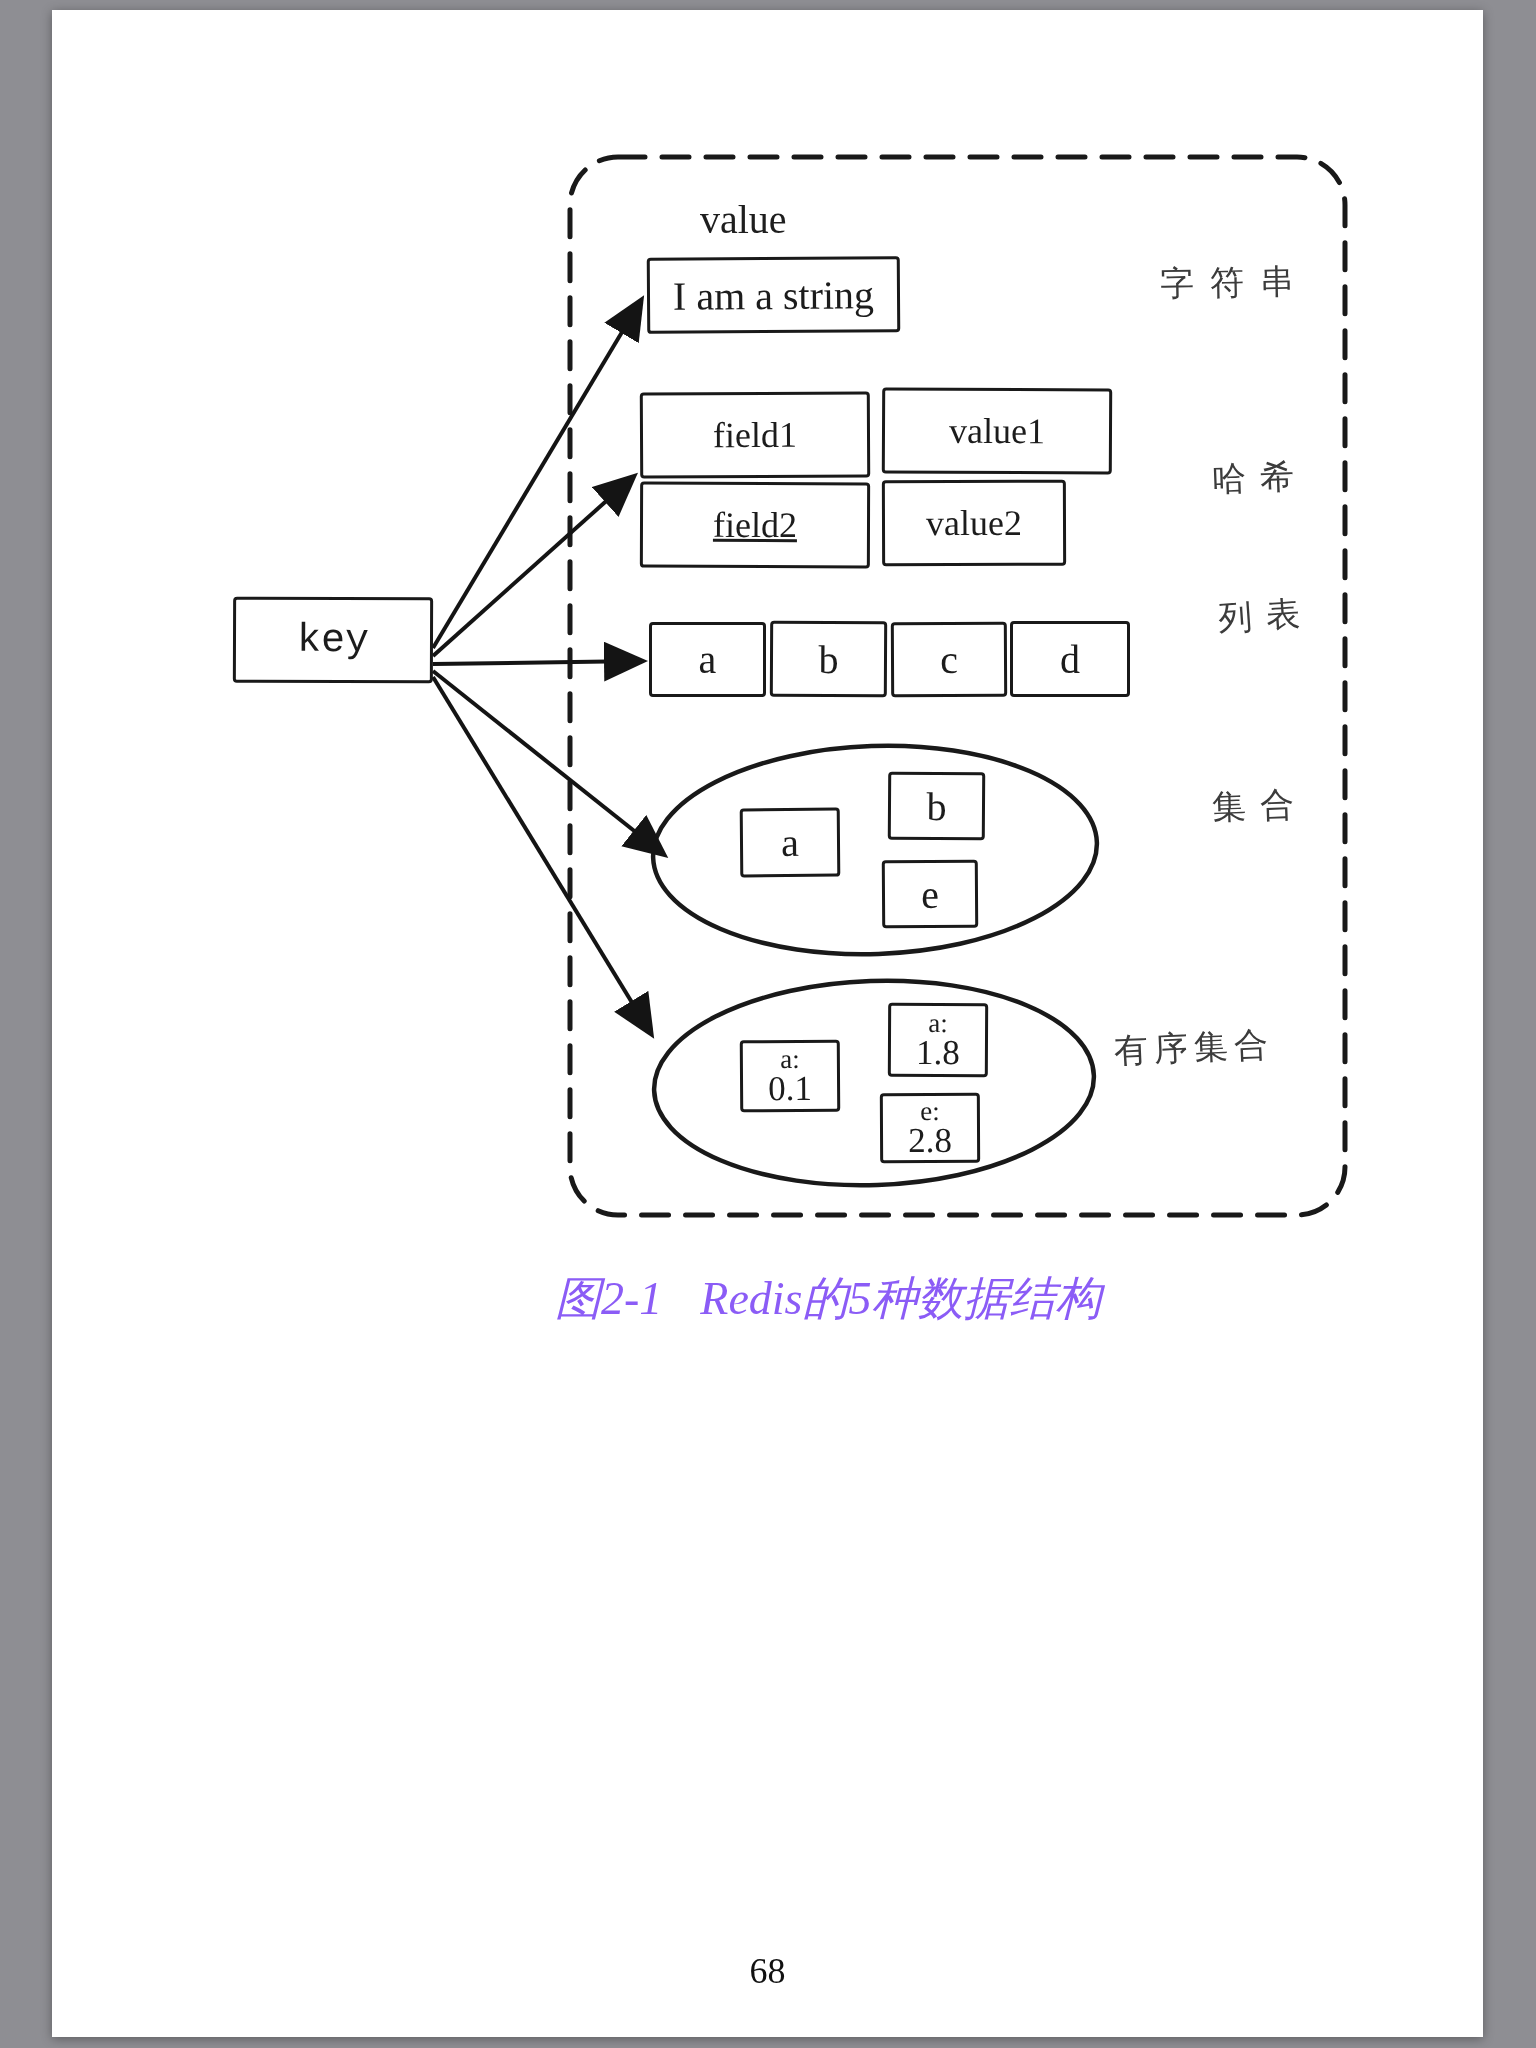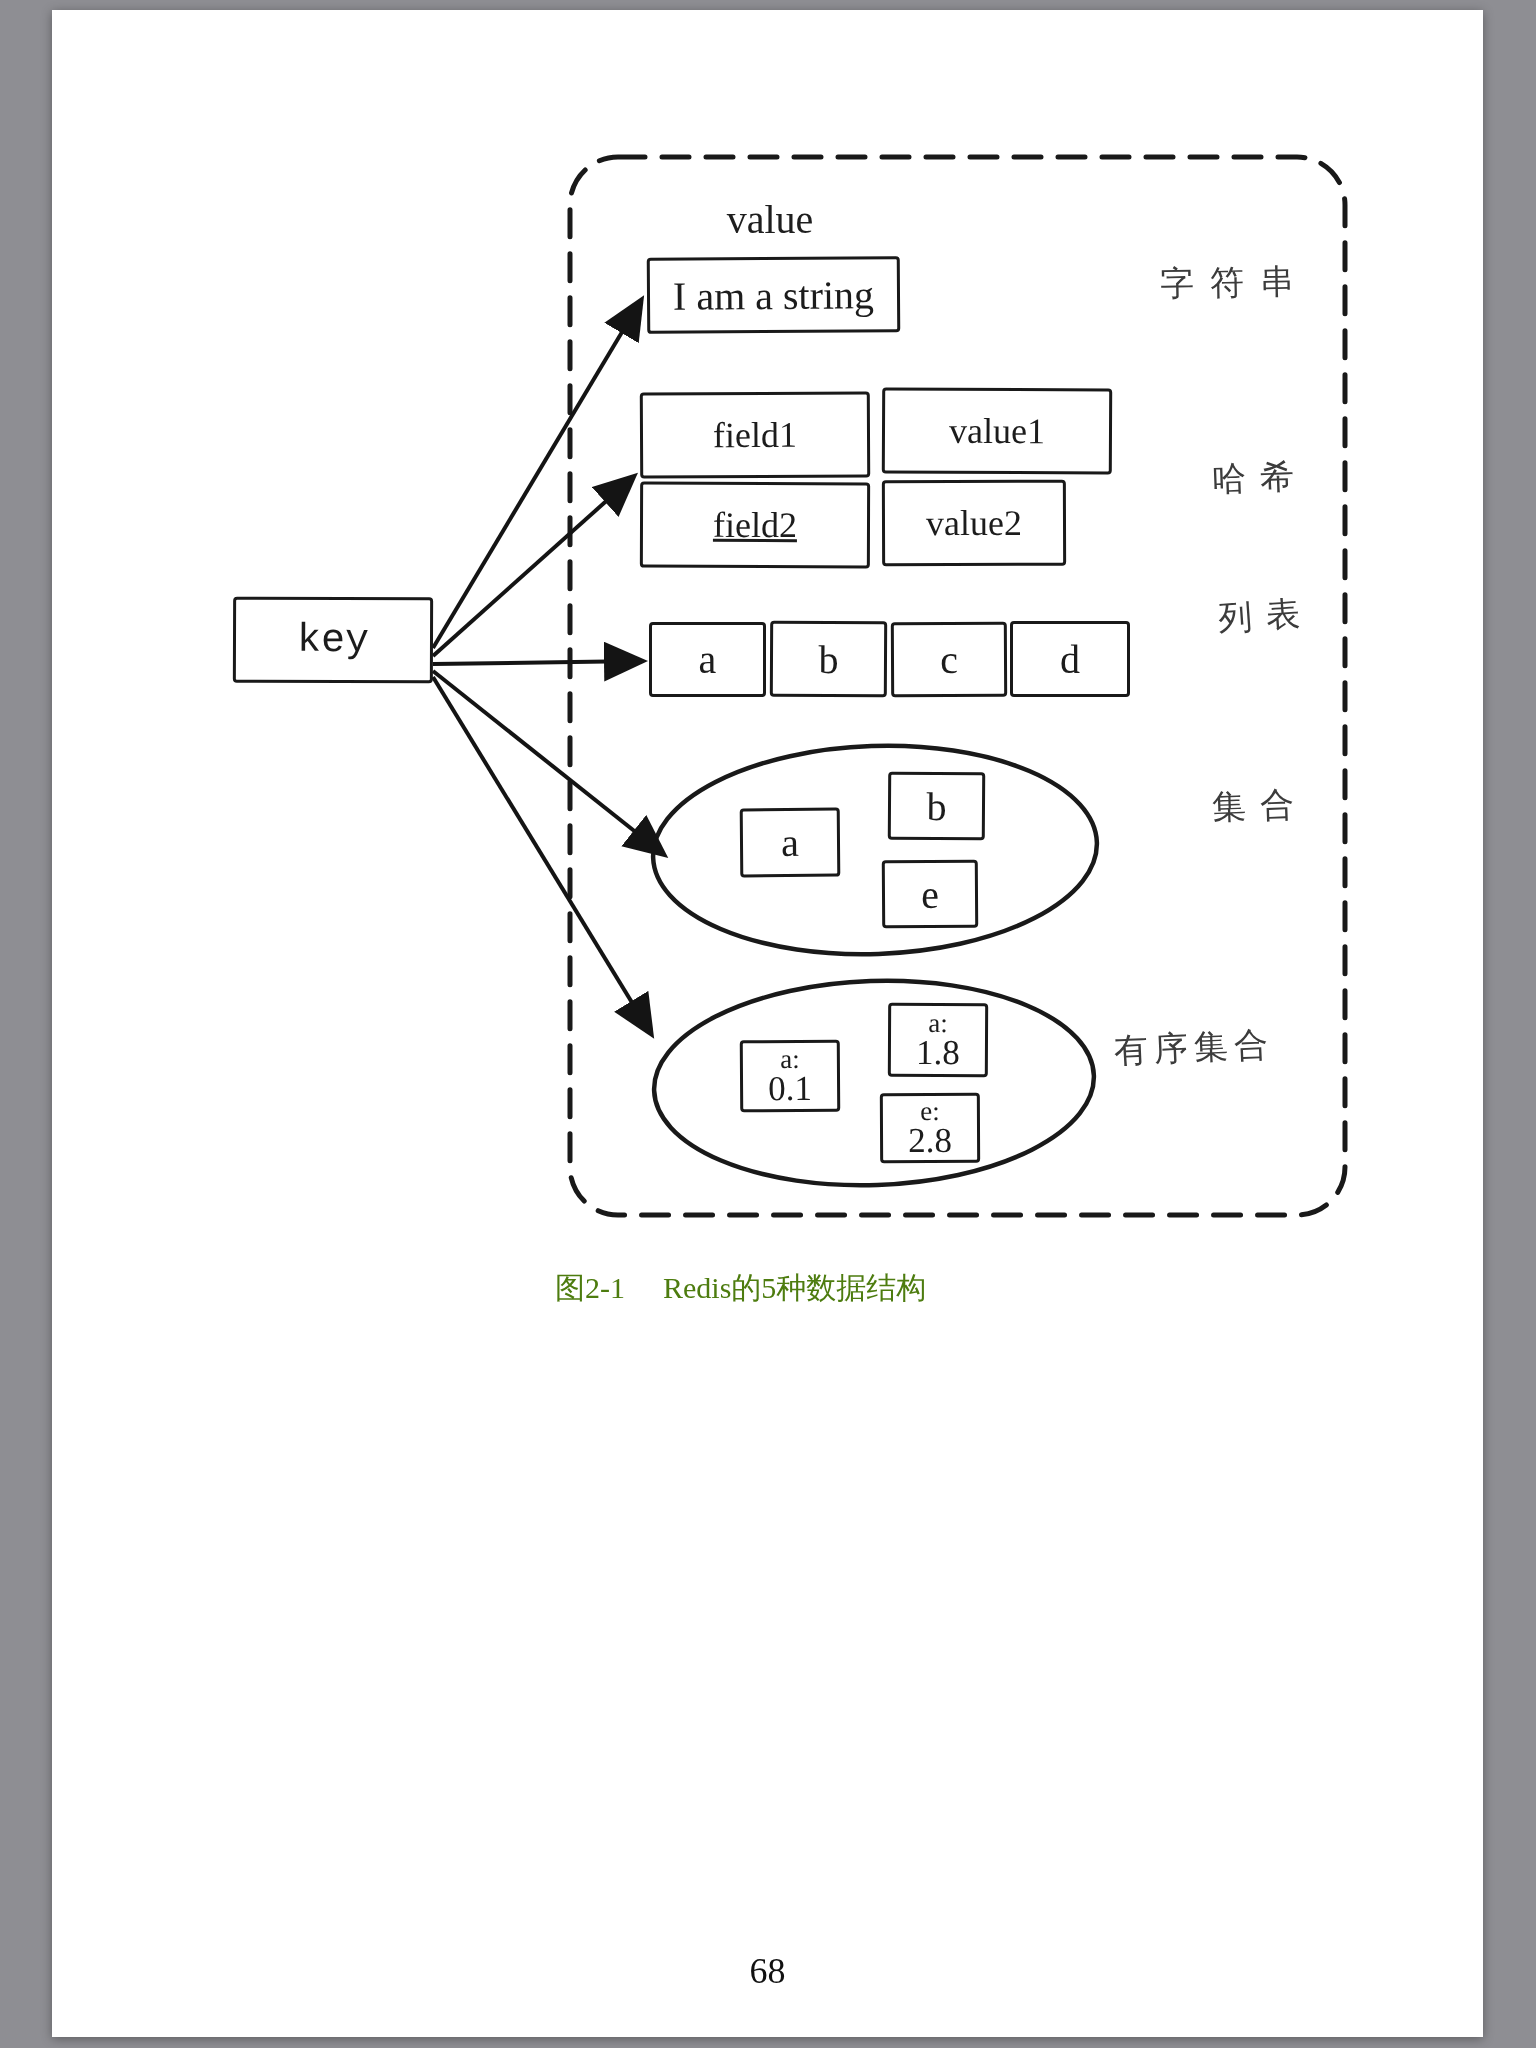--- a/index.html
+++ b/index.html
@@ -24,35 +24,36 @@
   .box{
     border:3.5px solid #191919;
     border-radius:4px;
     display:flex;align-items:center;justify-content:center;
     color:#1c1c1c;
     background:#fff;
   }
   .serif-lg{font-size:40px;}
   .serif-md{font-size:36px;}
   .value-header{
-    font-size:40px;color:#1e1e1e;text-align:center;
+    font-size:40px;color:#1e1e1e;
   }
   .zh{
     font-family:"DejaVu Sans", sans-serif;
     color:#3c3c3c;
     font-size:34px;
     white-space:nowrap;
   }
   .zset-box{flex-direction:column;line-height:0.95;}
   .zset-member{font-size:27px;display:block;}
   .zset-score{font-size:35px;display:block;}
   .caption{
     position:absolute;left:503px;top:1258px;
-    font-size:30px;color:#4d7c0f;
+    font-size:46px;color:#8b5cf6;
     white-space:nowrap;
+    font-style:italic;
   }
   .caption .gap{margin-left:38px;}
   .page-number{
     position:absolute;left:0;top:1940px;width:1431px;
     text-align:center;font-size:36px;color:#111;
   }
   
   .value-header{left:648px;top:186px;width:140px;}
   .string-box{left:595px;top:247px;width:253px;height:76px;transform:rotate(-0.4deg);}
   .lbl-string{left:1108px;top:250px;letter-spacing:16px;transform:rotate(-1deg);}

